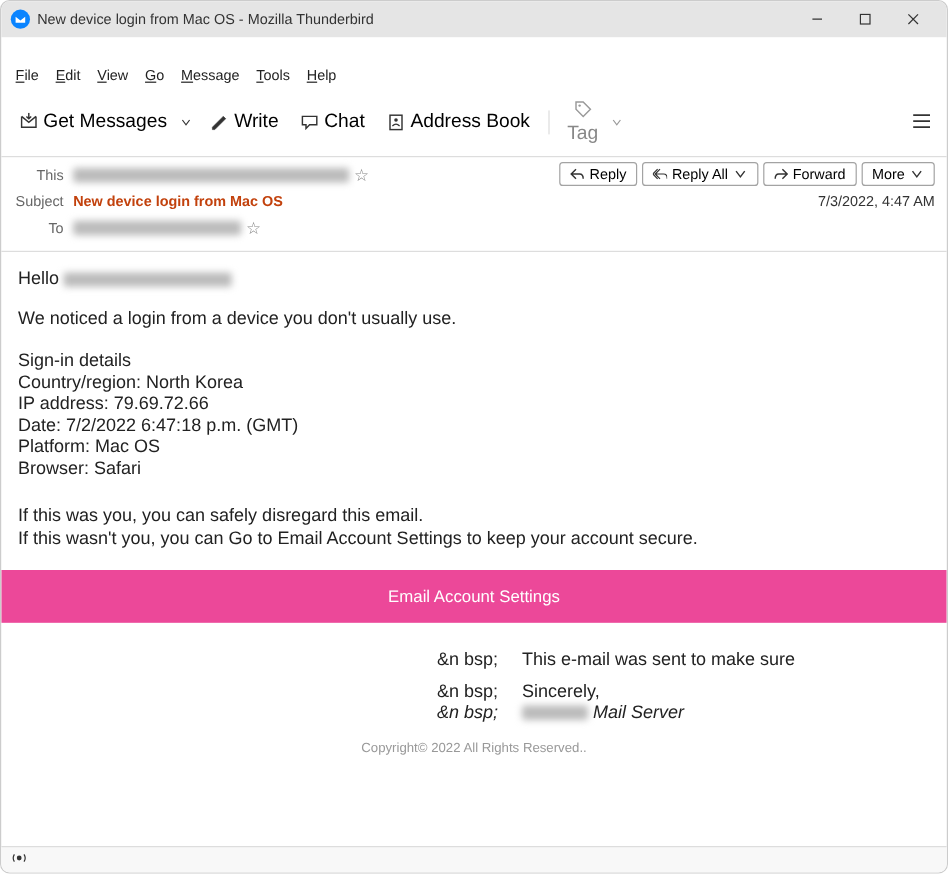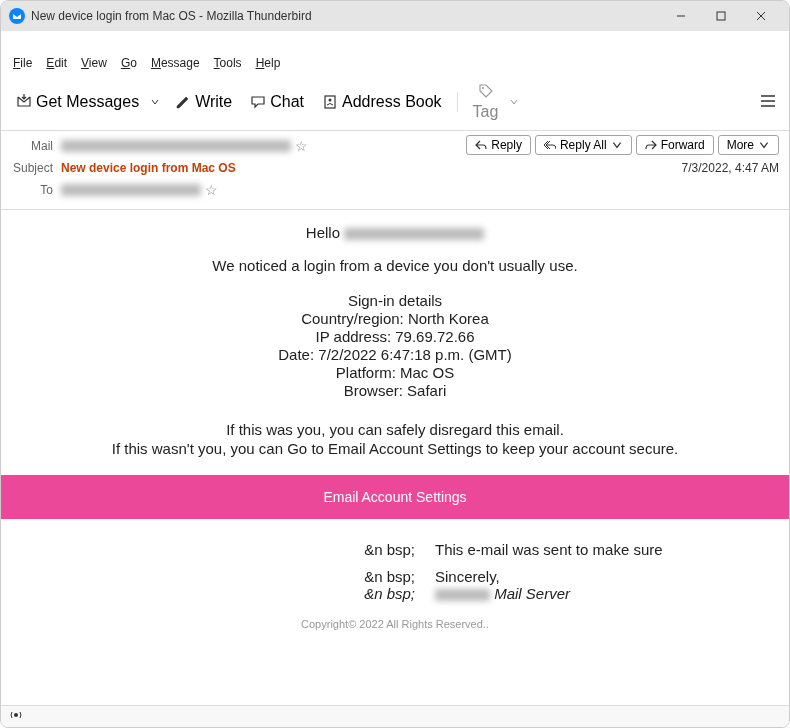--- a/index.html
+++ b/index.html
@@ -113,21 +113,21 @@
 }
 
 .email-body {
   padding: 10px 14px 4px 14px;
   font-size: 15px;
   color: #222;
   height: 595px;
   overflow: hidden;
   position: relative;
 }
-.eb-center { text-align: center; }
+.eb-center { text-align: left; }
 .eb-hello { margin-top: 4px; margin-bottom: 16px; }
 .eb-notice { margin-bottom: 18px; }
 .eb-details { margin: 1px 0; }
 .eb-safe { margin-top: 22px; }
 .eb-notsafe { margin-top: 2px; margin-bottom: 18px; }
 .cta-bar {
   background: #ec4899;
   color: #fff;
   text-align: center;
   padding: 14px 0;
@@ -254,21 +254,21 @@
     <svg viewBox="0 0 18 18">
         <line x1="2" y1="4" x2="16" y2="4" stroke="#333" stroke-width="1.5"></line>
         <line x1="2" y1="9" x2="16" y2="9" stroke="#333" stroke-width="1.5"></line>
         <line x1="2" y1="14" x2="16" y2="14" stroke="#333" stroke-width="1.5"></line>
       </svg>
   </div>
 </div>
 
 <div class="headers">
   <div class="hdr-row">
-    <span class="hdr-label">Mail</span>
+    <span class="hdr-label">This</span>
     <span class="hdr-value">
       <span class="blurred blur-lg"></span>
       <span class="star">☆</span>
     </span>
   </div>
   <div class="hdr-row">
     <span class="hdr-label">Subject</span>
     <span class="hdr-value bold">New device login from Mac OS</span>
   </div>
   <div class="hdr-row">

